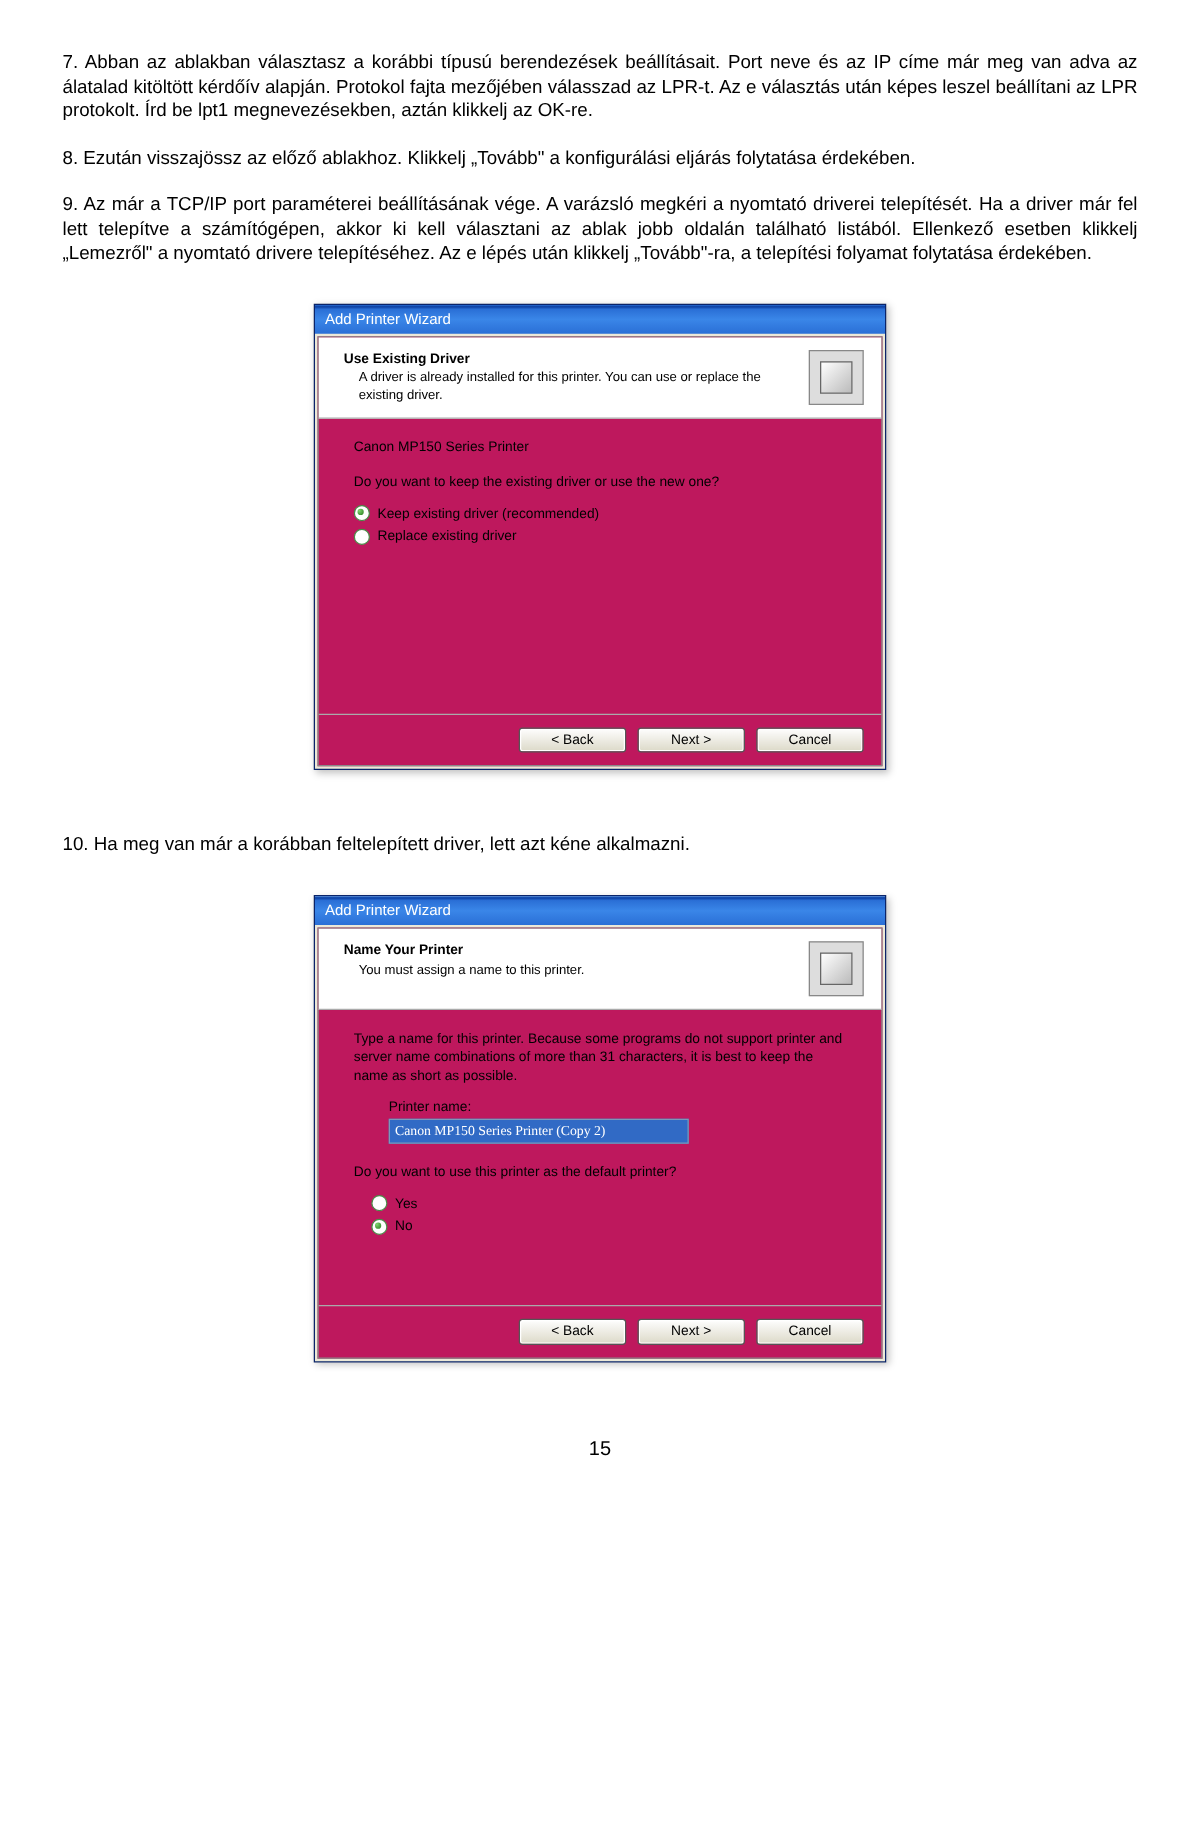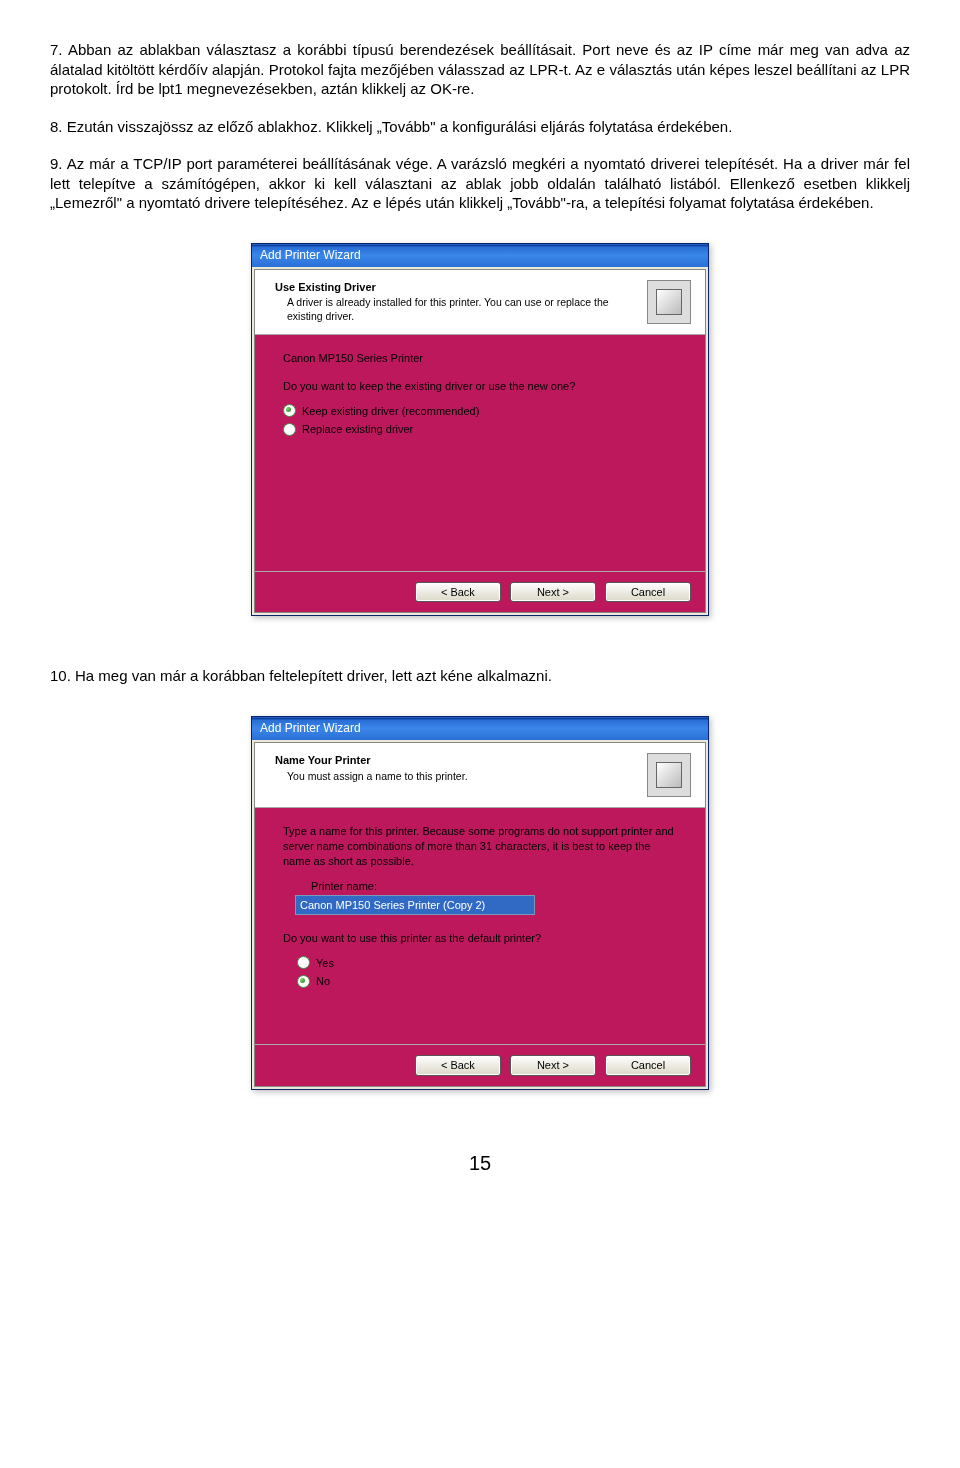--- a/index.html
+++ b/index.html
@@ -77,31 +77,31 @@
     content:""; position:absolute; left:2px; top:2px; width:5px; height:5px; border-radius:50%;
     background: radial-gradient(circle at 30% 30%, #7ed66f, #2a7a1e);
   }
   .textbox {
     display:inline-block; width:230px; padding:2px 4px;
     border:1px solid #7a98b8; background:#fff; font-size:11px;
     color:#000; height:14px;
   }
   .textbox.sel { background:#316ac5; color:#fff; }
   .field-label { font-size:11px; margin:3px 0 2px 28px;}
-  .field-wrap { margin-left:12px; }
+  .field-wrap { margin-left:28px;font-family:Liberation Serif, serif; }
   .dlg-footer {
     border-top:1px solid #aaa; padding:10px 14px; text-align:right;
   }
   .btn {
     display:inline-block; min-width:72px; text-align:center; padding:2px 6px;
     border:1px solid #555; background:linear-gradient(#fefefe,#dcd9c8);
     font-family: Liberation Sans, sans-serif; font-size:11px; margin-left:6px;
     border-radius:3px; box-shadow: inset 0 0 0 1px #fff;
   }
-  .page-num { text-align:center; margin-top:60px; font-size:20px; }
+  .page-num { text-align:center; margin-top:60px; font-size:16px; }
 </style>
 </head>
 <body>
 
 <p class="para num-item">
   <span class="num-label">7.</span>
   <span>Abban az ablakban választasz a korábbi típusú berendezések beállításait. Port neve és az IP címe már meg van adva az álatalad kitöltött kérdőív alapján. Protokol fajta mezőjében válasszad az LPR-t. Az e választás után képes leszel beállítani az LPR protokolt. Írd be lpt1 megnevezésekben, aztán klikkelj az OK-re.</span>
 </p>
 
 <p class="para num-item">

